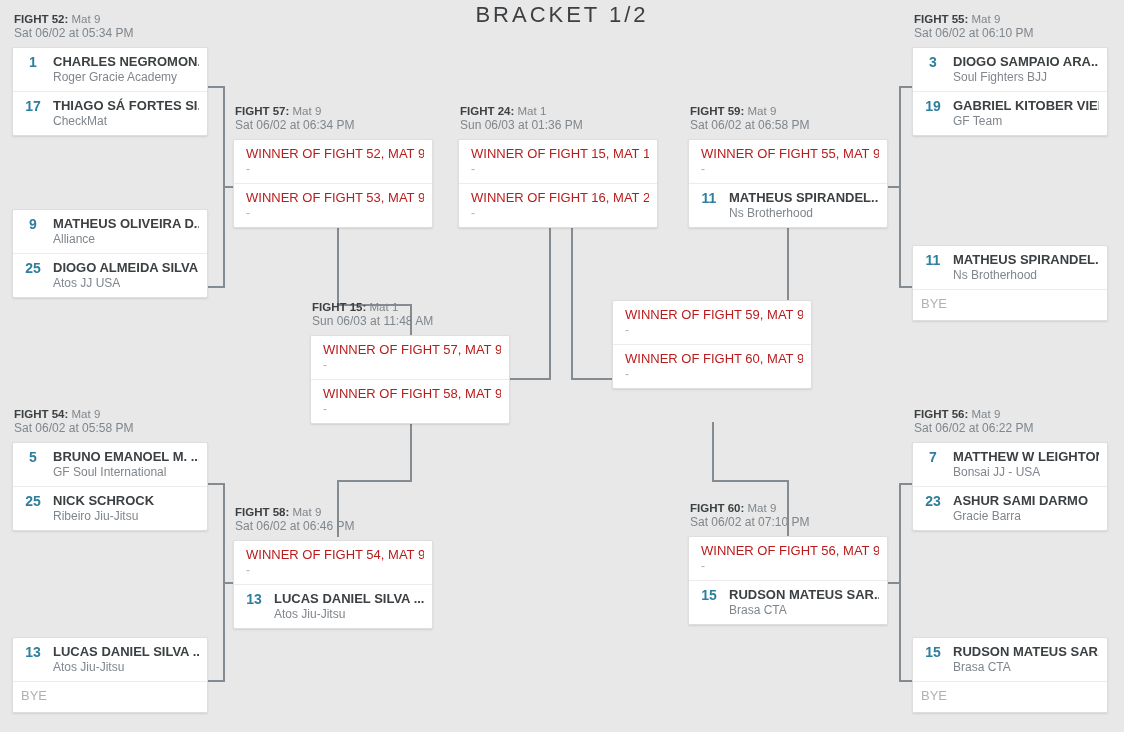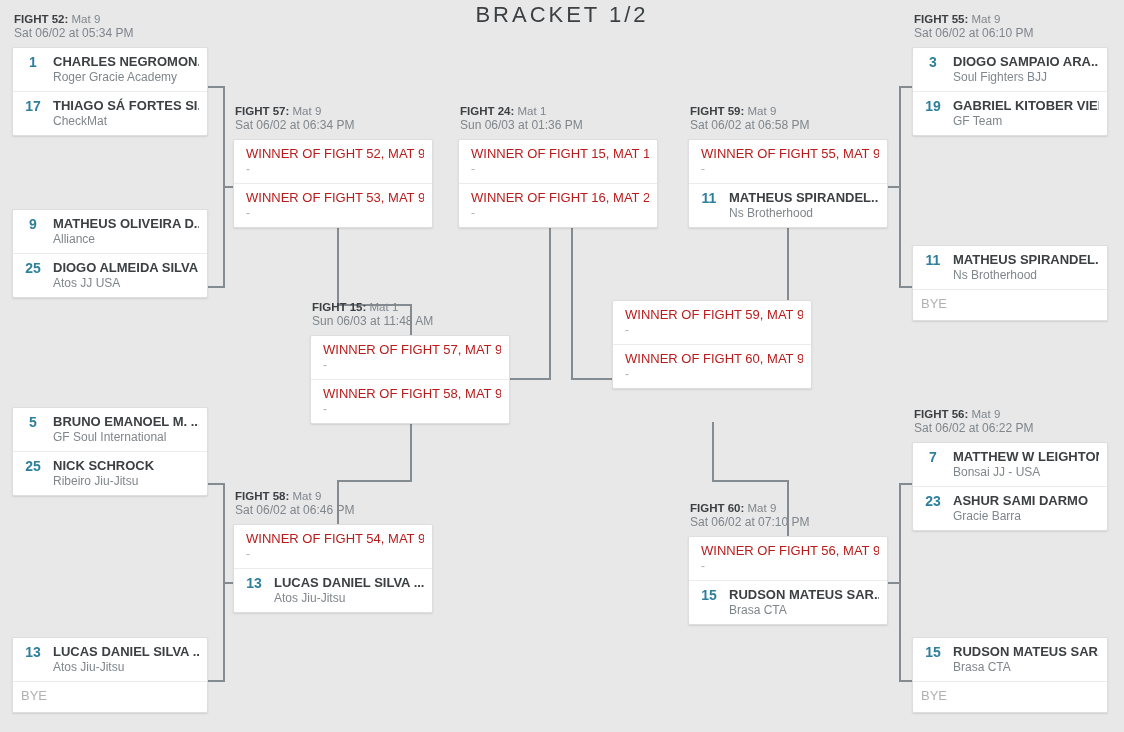--- a/index.html
+++ b/index.html
@@ -126,20 +126,24 @@
         <span class="seed">25</span>
         <span class="who">
             <span class="name">DIOGO ALMEIDA SILVA</span>
             <span class="team">Atos JJ USA</span>
           </span>
       </div>
     </div>
   </div>
 
   <div class="match" style="left:12px;top:407px;width:196px;">
+    <div class="match-header">
+      <div class="mh-line1"><span class="mh-fight">FIGHT 54:</span> <span>Mat 9</span></div>
+      <div class="mh-time">Sat 06/02 at 05:58 PM</div>
+    </div>
     <div class="card">
       <div class="slot competitor">
         <span class="seed">5</span>
         <span class="who">
             <span class="name">BRUNO EMANOEL M. ...</span>
             <span class="team">GF Soul International</span>
           </span>
       </div>
       <div class="slot competitor">
         <span class="seed">25</span>
@@ -176,21 +180,21 @@
         <div class="wname">WINNER OF FIGHT 52, MAT 9</div>
         <div class="wdash">-</div>
       </div>
       <div class="slot winner">
         <div class="wname">WINNER OF FIGHT 53, MAT 9</div>
         <div class="wdash">-</div>
       </div>
     </div>
   </div>
 
-  <div class="match" style="left:233px;top:489px;width:200px;">
+  <div class="match" style="left:233px;top:505px;width:200px;">
     <div class="match-header">
       <div class="mh-line1"><span class="mh-fight">FIGHT 58:</span> <span>Mat 9</span></div>
       <div class="mh-time">Sat 06/02 at 06:46 PM</div>
     </div>
     <div class="card">
       <div class="slot winner">
         <div class="wname">WINNER OF FIGHT 54, MAT 9</div>
         <div class="wdash">-</div>
       </div>
       <div class="slot competitor">

